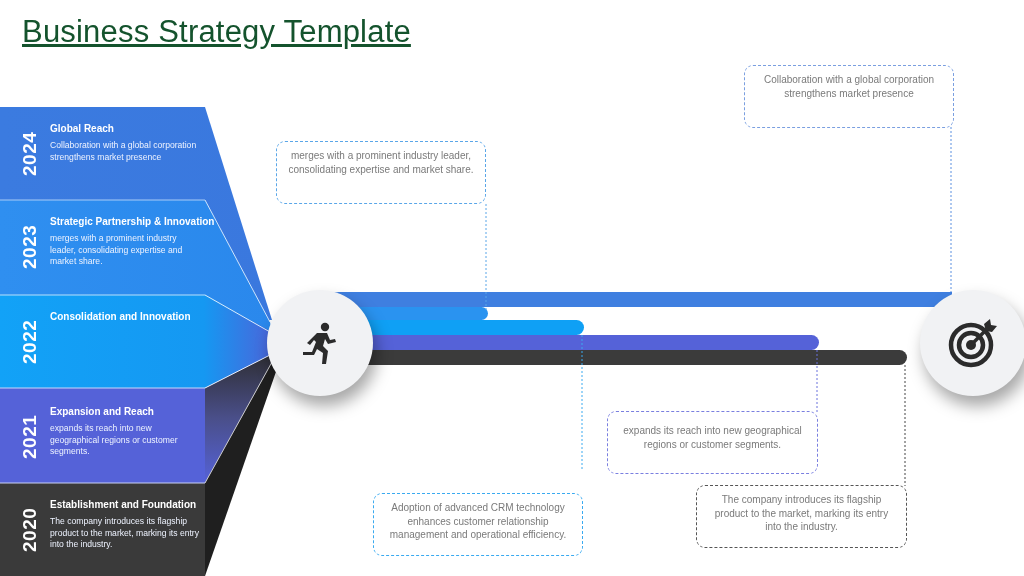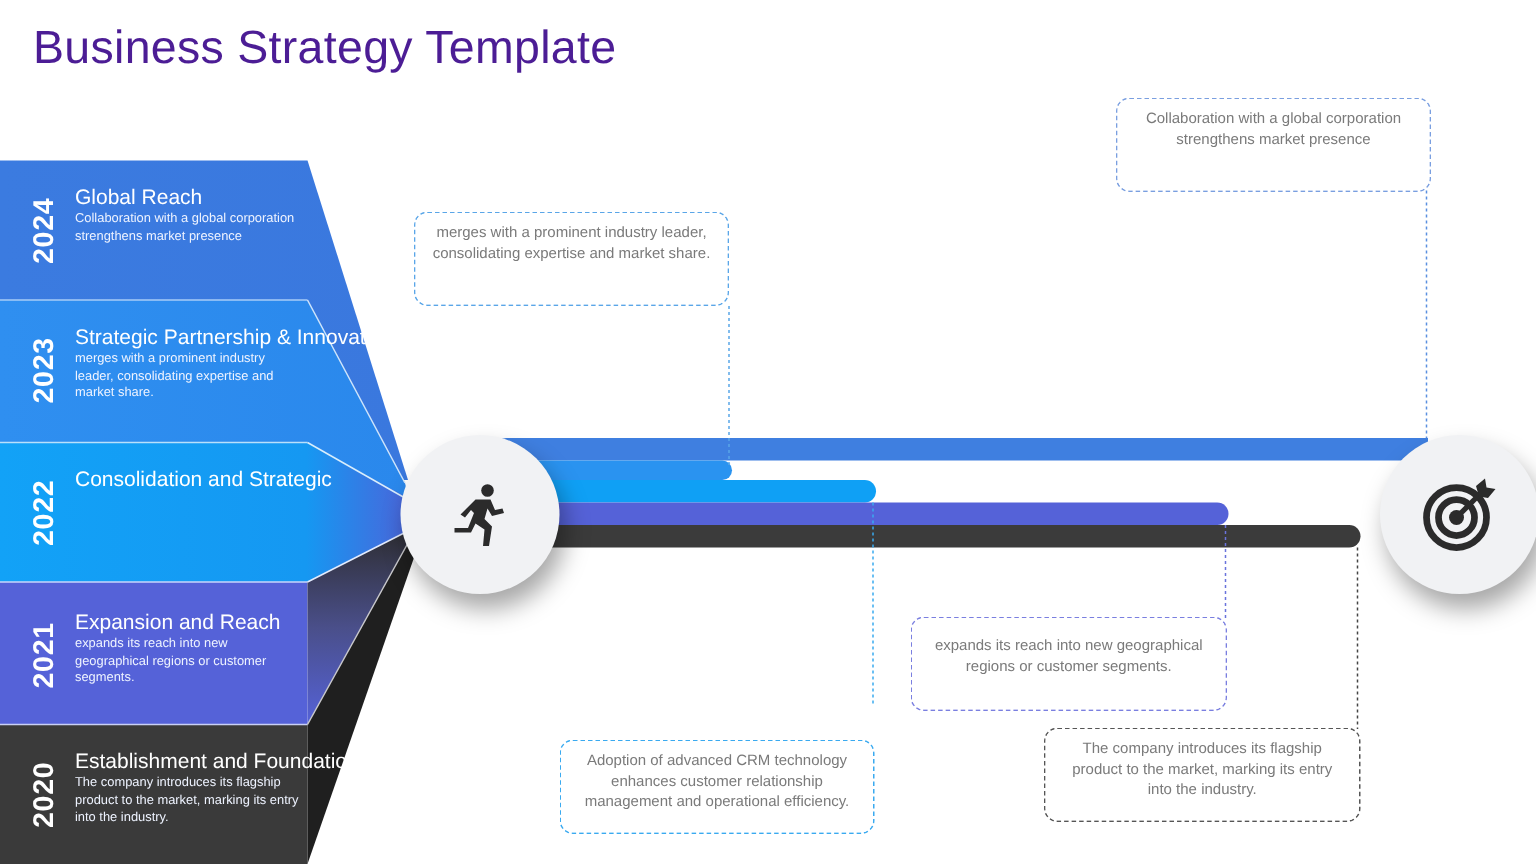--- a/index.html
+++ b/index.html
@@ -3,34 +3,35 @@
 <meta charset="utf-8">
 <style>
   html, body { margin: 0; padding: 0; }
   body {
     width: 1024px; height: 576px; position: relative; overflow: hidden;
     background: #ffffff;
     font-family: "Liberation Sans", "DejaVu Sans", sans-serif;
   }
   .title {
     position: absolute; left: 22px; top: 14px;
-    font-size: 31px; color: #4c1d95; font-weight: normal; letter-spacing: 0.2px;
+    font-size: 31px; color: #14532d; font-weight: normal; letter-spacing: 0.2px;
     font-family: "Liberation Sans", sans-serif;
+    text-decoration: underline;
   }
   svg.stage { position: absolute; left: 0; top: 0; }
   .band-text { position: absolute; left: 0; width: 215px; height: 93px; }
   .year {
     position: absolute; left: 8px; top: 50%;
     width: 44px; text-align: center;
     transform: translateY(-50%) rotate(-90deg);
     color: #ffffff; font-weight: bold; font-size: 19px; letter-spacing: 0.5px;
   }
   .band-title {
     position: absolute; left: 50px; top: 16px;
-    color: #ffffff; font-weight: normal; font-size: 14px; white-space: nowrap;
+    color: #ffffff; font-weight: bold; font-size: 10px; white-space: nowrap;
   }
   .band-desc {
     position: absolute; left: 50px; top: 33px; width: 150px;
     color: #eef3ff; font-size: 8.6px; line-height: 11.6px;
   }
   .callout {
     position: absolute; box-sizing: border-box;
     border: 1px dashed #5aa6e8; border-radius: 9px;
     color: #7a7a7a; font-size: 10px; line-height: 13.5px;
     text-align: center; padding: 7px 10px;
@@ -107,21 +108,21 @@
   <div class="band-title">Global Reach</div>
   <div class="band-desc">Collaboration with a global corporation strengthens market presence</div>
 </div>
 <div class="band-text" style="top:200px;">
   <div class="year">2023</div>
   <div class="band-title">Strategic Partnership &amp; Innovation</div>
   <div class="band-desc">merges with a prominent industry leader, consolidating expertise and market share.</div>
 </div>
 <div class="band-text" style="top:295px;">
   <div class="year">2022</div>
-  <div class="band-title">Consolidation and Strategic</div>
+  <div class="band-title">Consolidation and Innovation</div>
 </div>
 <div class="band-text" style="top:390px;">
   <div class="year">2021</div>
   <div class="band-title">Expansion and Reach</div>
   <div class="band-desc">expands its reach into new geographical regions or customer segments.</div>
 </div>
 <div class="band-text" style="top:483px;">
   <div class="year">2020</div>
   <div class="band-title">Establishment and Foundation</div>
   <div class="band-desc">The company introduces its flagship product to the market, marking its entry into the industry.</div>

